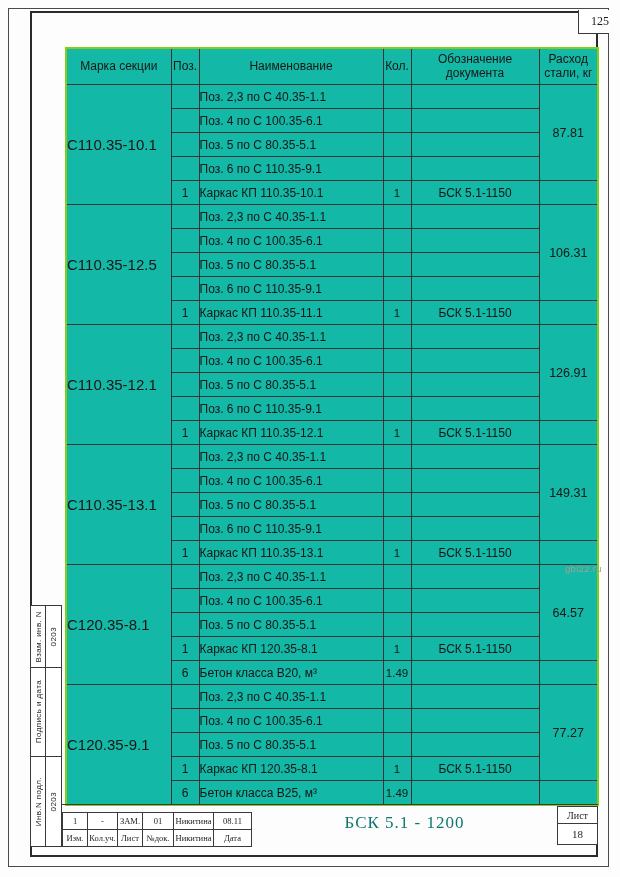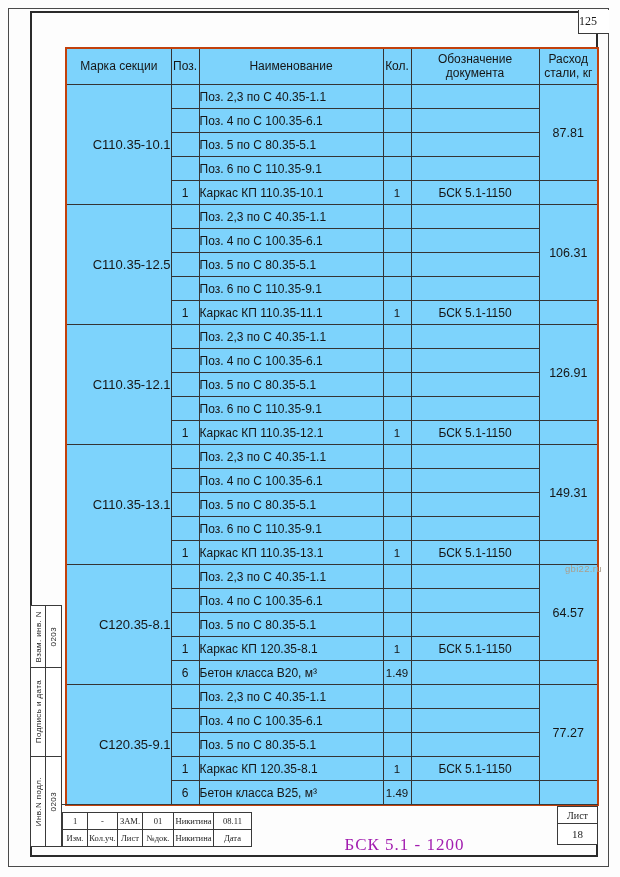--- a/index.html
+++ b/index.html
@@ -6,31 +6,31 @@
   #page{position:relative;width:620px;height:877px;background:#fdfdfd;overflow:hidden;
         font-family:"Liberation Sans","DejaVu Sans",sans-serif;color:#1b1b1b;}
 
   
   .outer-border{position:absolute;left:8px;top:8px;width:601px;height:859px;
                 border:1px solid #4a4a4a;box-sizing:border-box;}
   .frame{position:absolute;left:30px;top:11px;width:568px;height:846px;
          border:2px solid #2a2a2a;box-sizing:border-box;}
   .sheetnum-box{position:absolute;left:578px;top:10px;width:31px;height:24px;
                 background:#fff;border-left:1px solid #3a3a3a;border-bottom:1px solid #3a3a3a;
-                box-sizing:border-box;display:flex;align-items:center;justify-content:flex-start;
+                box-sizing:border-box;display:flex;align-items:center;justify-content:flex-end;
                 font:12px "Liberation Serif","DejaVu Serif",serif;}
 
   
   .spec-table{position:absolute;left:65px;top:47px;border-collapse:collapse;table-layout:fixed;
-              font-size:12px;color:#161616;background:#7dd3fc;border:2px solid #c2410c;}
+              font-size:12px;color:#161616;background:#14b8a6;border:2px solid #84cc16;}
   .spec-table th,.spec-table td{border:1px solid #343434;padding:0;height:23px;
               overflow:hidden;white-space:nowrap;font-weight:normal;}
   .spec-table thead th{height:35px;white-space:normal;line-height:1.12;font-size:12px;
               text-align:center;vertical-align:middle;}
-  .c-mark{text-align:right;font-size:13px;}
+  .c-mark{text-align:left;font-size:15px;}
   .c-pos{text-align:center;}
   .c-name{text-align:left;padding-left:8px;font-size:12px;}
   .c-qty{text-align:center;font-size:11.5px;}
   .c-doc{text-align:center;}
   .c-steel{text-align:center;font-size:12.5px;}
 
   
   .watermark{position:absolute;left:565px;top:563px;font-size:9.5px;color:#ab9e8c;
              letter-spacing:0.3px;}
 
@@ -50,23 +50,23 @@
              border:1px solid #3a3a3a;box-sizing:border-box;
              font-family:"Liberation Serif","DejaVu Serif",serif;}
   .rev-row{display:flex;height:16px;}
   .rev-row.first{border-bottom:1px solid #3a3a3a;}
   .rev-cell{border-right:1px solid #3a3a3a;box-sizing:border-box;display:flex;
             align-items:center;justify-content:center;font-size:8.5px;overflow:hidden;
             white-space:nowrap;color:#222;}
   .rev-cell:last-child{border-right:none;}
   .rw1{width:25px;} .rw2{width:30px;} .rw3{width:25px;} .rw4{width:31px;}
   .rw5{width:40px;} .rw6{width:38px;flex:1;}
-  .doc-title{position:absolute;left:252px;top:825px;width:305px;height:39px;
+  .doc-title{position:absolute;left:252px;top:803px;width:305px;height:39px;
              display:flex;align-items:center;justify-content:center;
-             font:17px "Liberation Serif","DejaVu Serif",serif;color:#a21caf;
+             font:17px "Liberation Serif","DejaVu Serif",serif;color:#0f766e;
              letter-spacing:1px;}
   .list-box{position:absolute;left:557px;top:806px;width:41px;height:39px;background:#fff;
             border:1px solid #3a3a3a;box-sizing:border-box;
             font-family:"Liberation Serif","DejaVu Serif",serif;}
   .list-box .lb-top{height:17px;border-bottom:1px solid #3a3a3a;display:flex;align-items:center;
             justify-content:center;font-size:10px;box-sizing:border-box;}
   .list-box .lb-bottom{height:20px;display:flex;align-items:center;justify-content:center;
             font-size:11px;text-align:right;}
 </style>
 </head>

